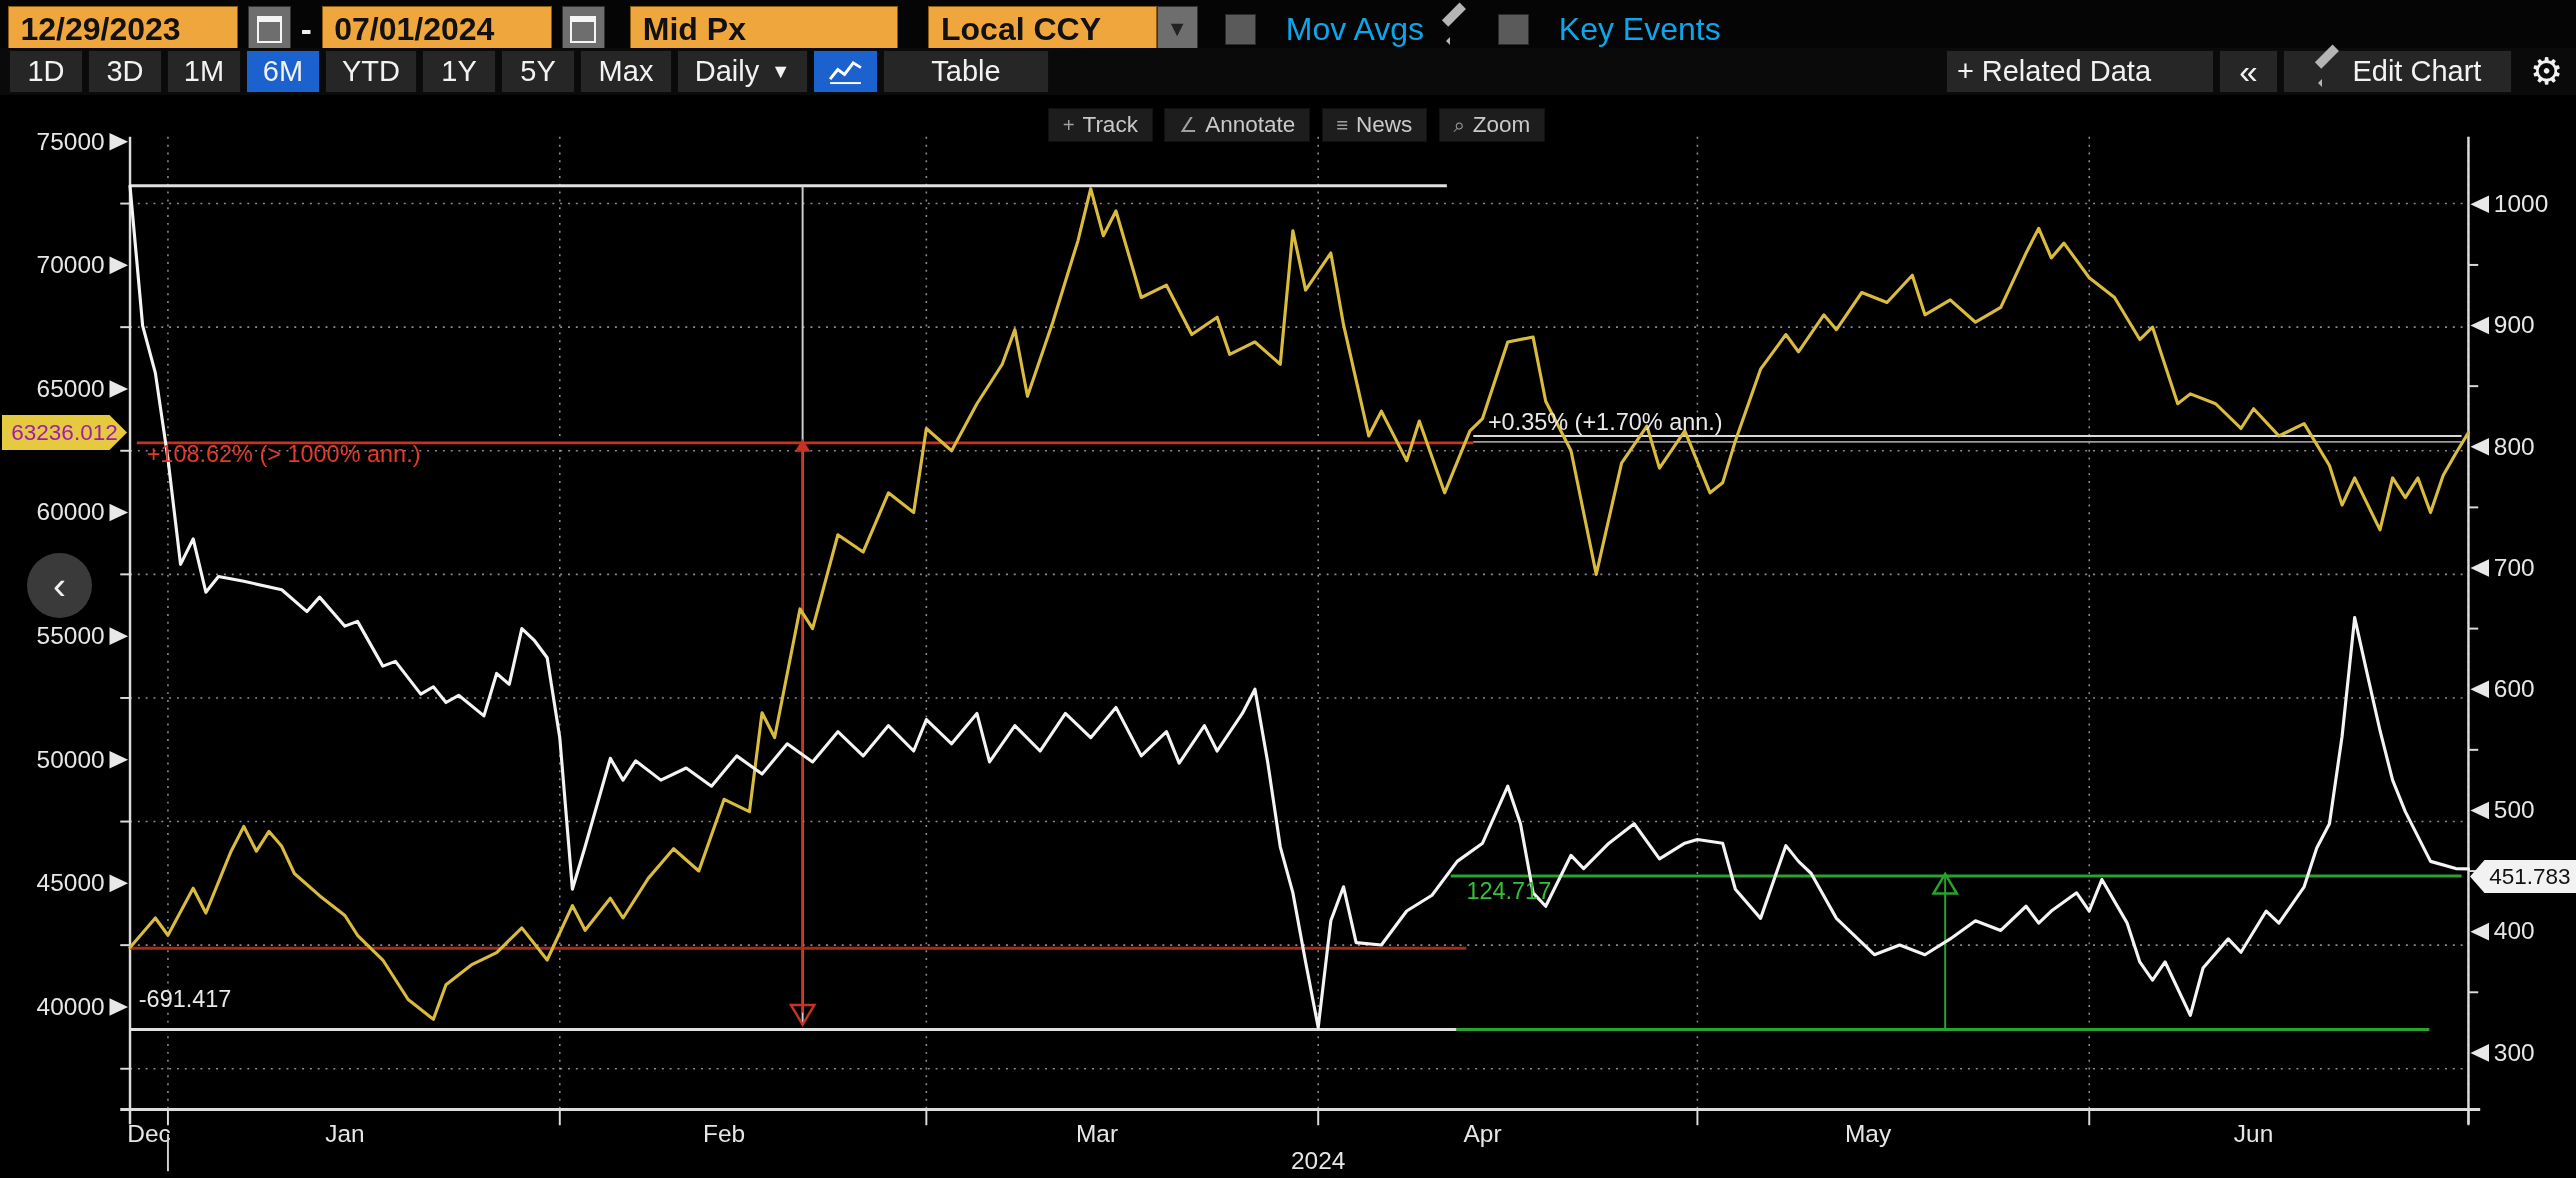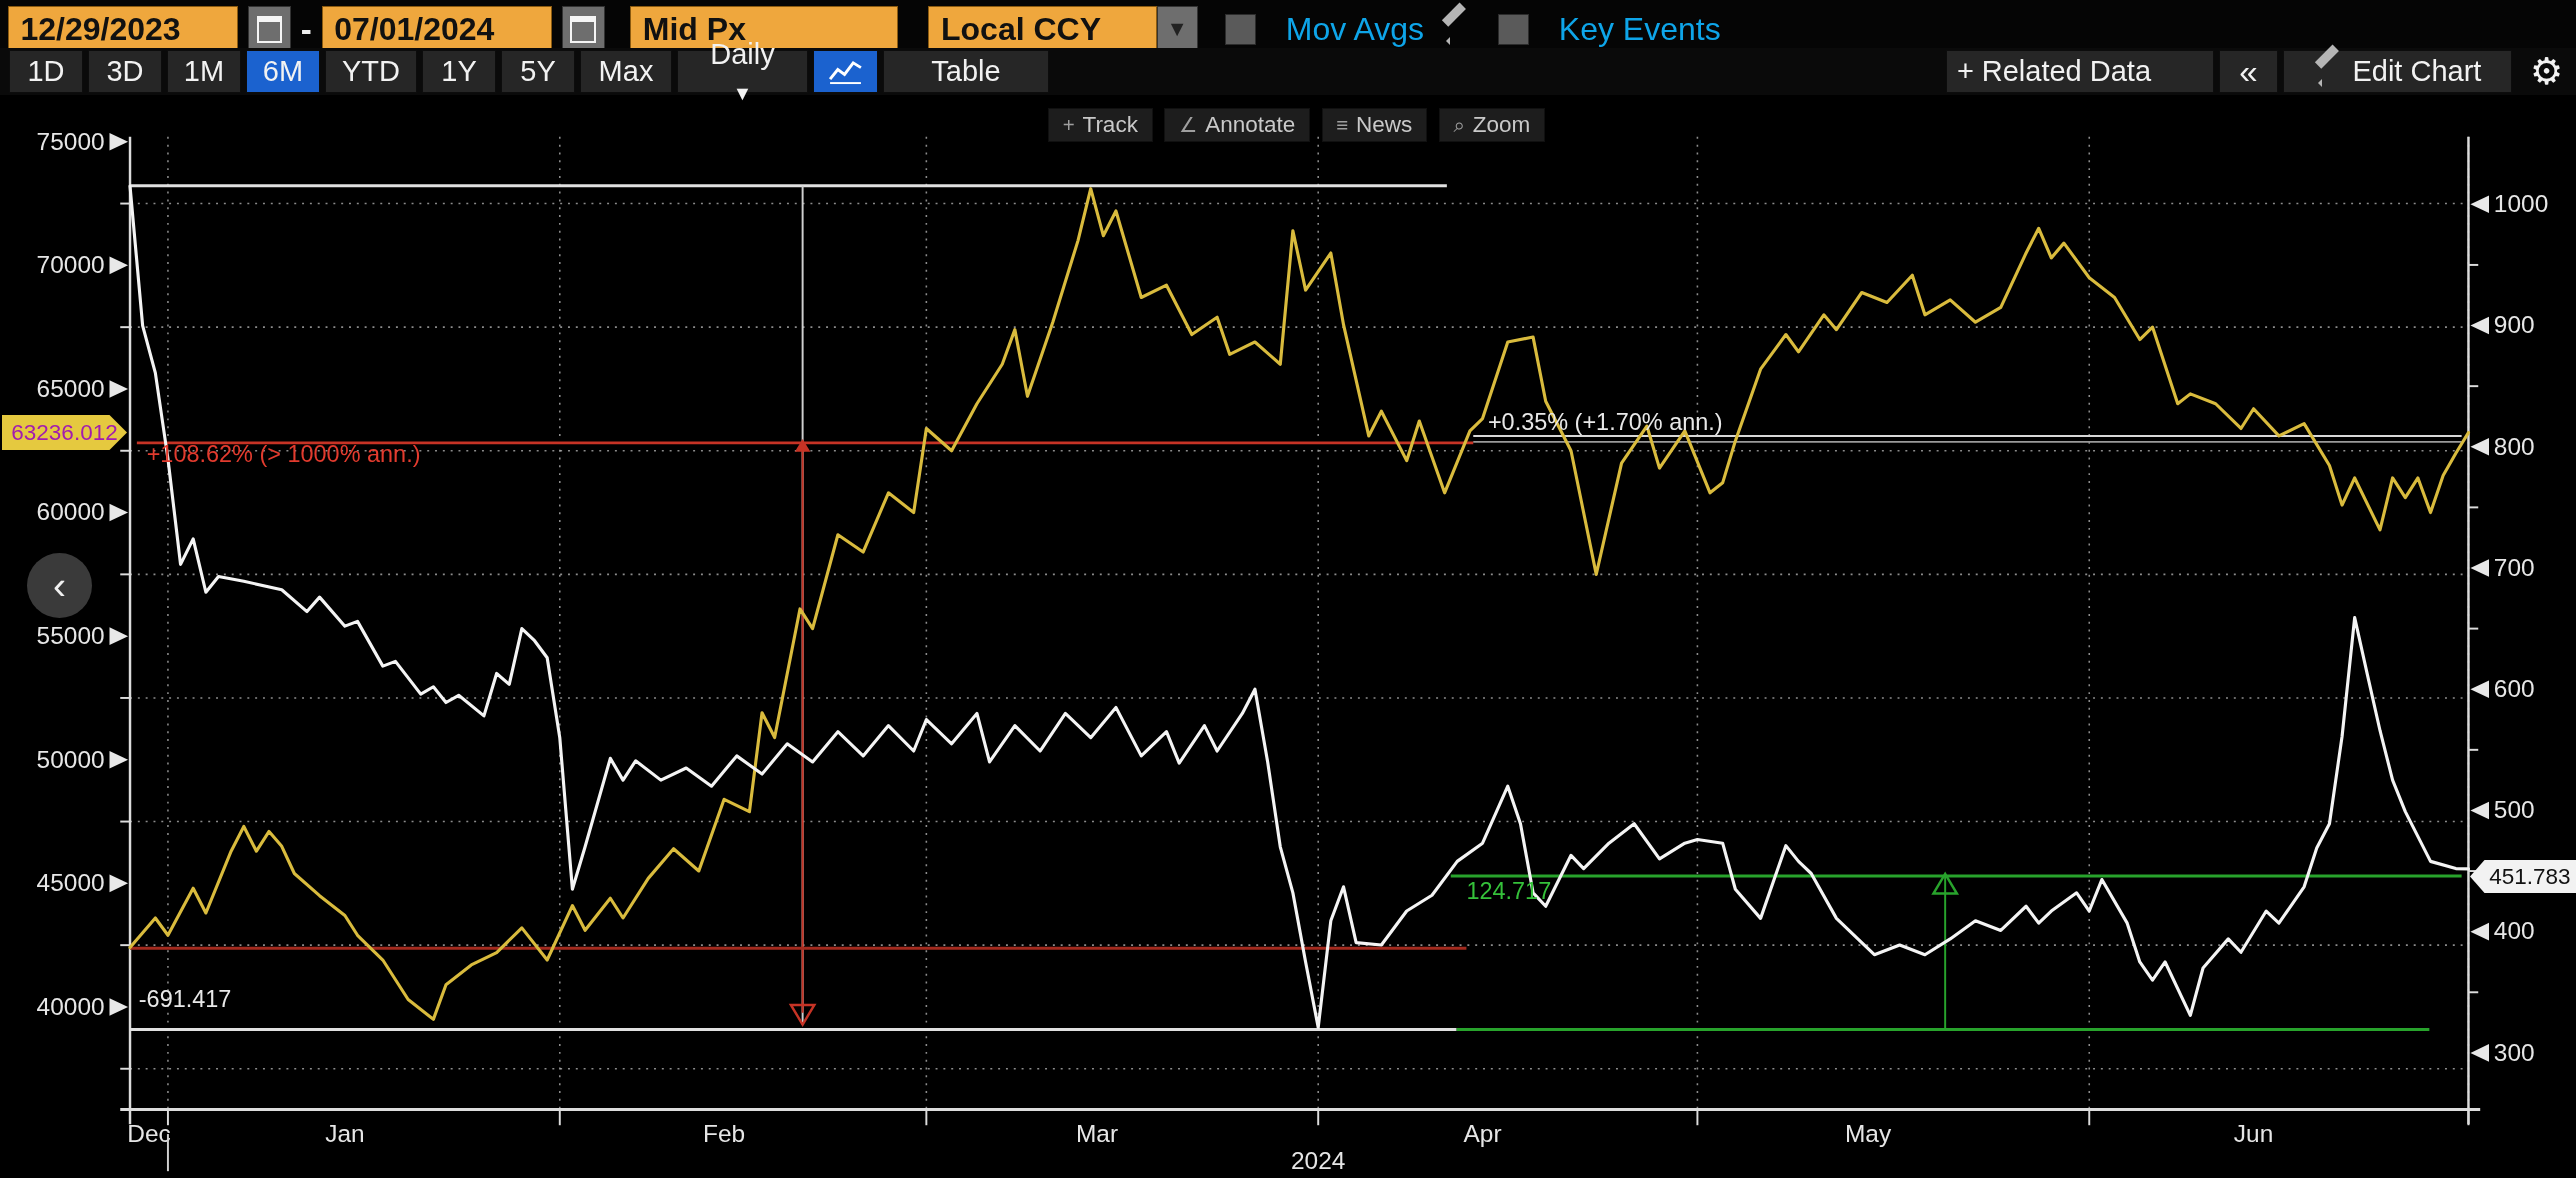--- a/index.html
+++ b/index.html
@@ -15,21 +15,21 @@
   .dd-arrow-btn{width:39px;height:45px;background:#6e6e6e;color:#222;display:flex;align-items:center;justify-content:center;font-size:21.5px;border:1px solid #333;}
   .checkbox{width:29px;height:29px;background:#5a5a5a;border:1px solid #2c2c2c;margin-left:17.6px;}
   .orange-label{color:#0ea5e9;font-size:32px;margin-left:20px;}
   .pencil{display:inline-block;width:29px;height:29px;position:relative;margin-left:7.8px;}
   .pencil::before{content:"";position:absolute;left:3.9px;top:3.9px;width:25.4px;height:8.8px;background:#b5b5b5;transform:rotate(-45deg);transform-origin:left center;}
   .pencil::after{content:"";position:absolute;left:0px;top:21.5px;border:4.9px solid transparent;border-right-color:#b5b5b5;transform:rotate(0deg);}
   .btn{background:#262626;color:#f2f2f2;font-size:29px;height:41px;display:flex;align-items:center;justify-content:center;border:1px solid #0c0c0c;}
   .btn.sel{background:#1b62cf;}
   .range{width:72px;}
   .wide{width:90px;}
-  .daily{width:129px;gap:11.7px;flex-direction:column;}
+  .daily{width:129px;gap:11.7px;}
   .caret{font-size:19.6px;}
   .chart-ic{width:63px;}
   .table-btn{width:164px;}
   .spacer{flex:1;}
   .related{width:256px;overflow:hidden;white-space:nowrap;justify-content:flex-start;padding-left:9.8px;gap:7.8px;}
   #add-data{width:399px;height:43px;background:#efa73d;border:1px solid #8a5a10;font-size:31px;color:#222;padding:0 9.8px;font-family:"Liberation Sans",sans-serif;}
   #add-data::placeholder{color:#8c7a40;}
   .chev-btn{width:57px;font-size:33px;}
   .editchart{width:227px;gap:9.8px;}
   .gear-btn{width:59px;font-size:37px;background:#0a0a0a;border:none;}

